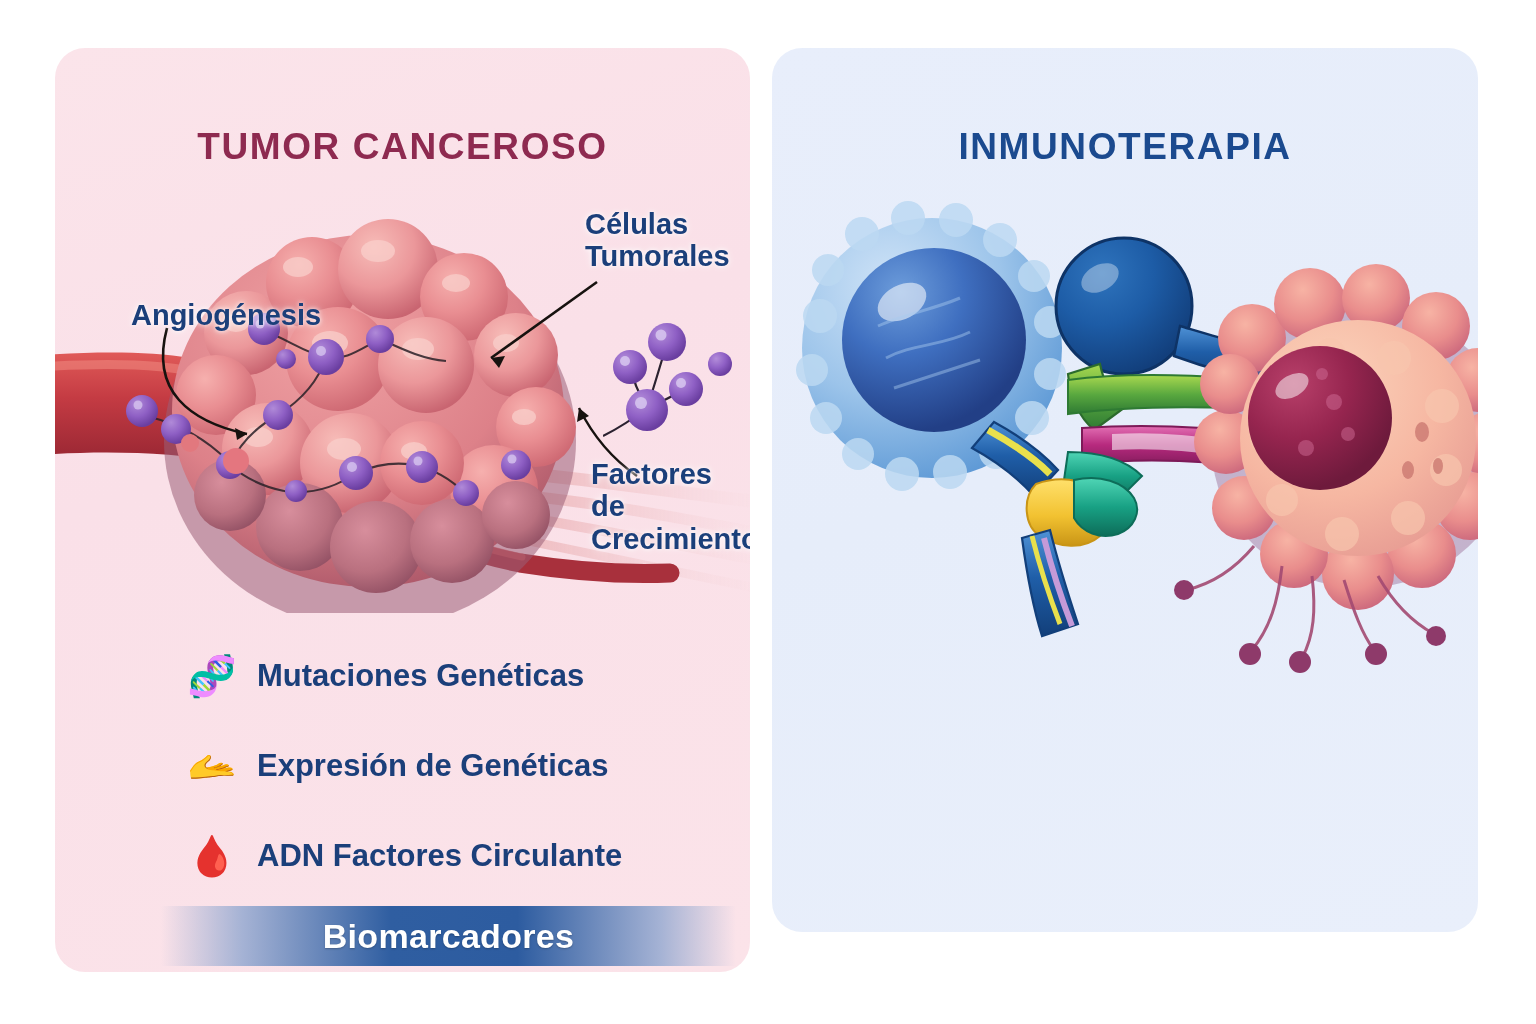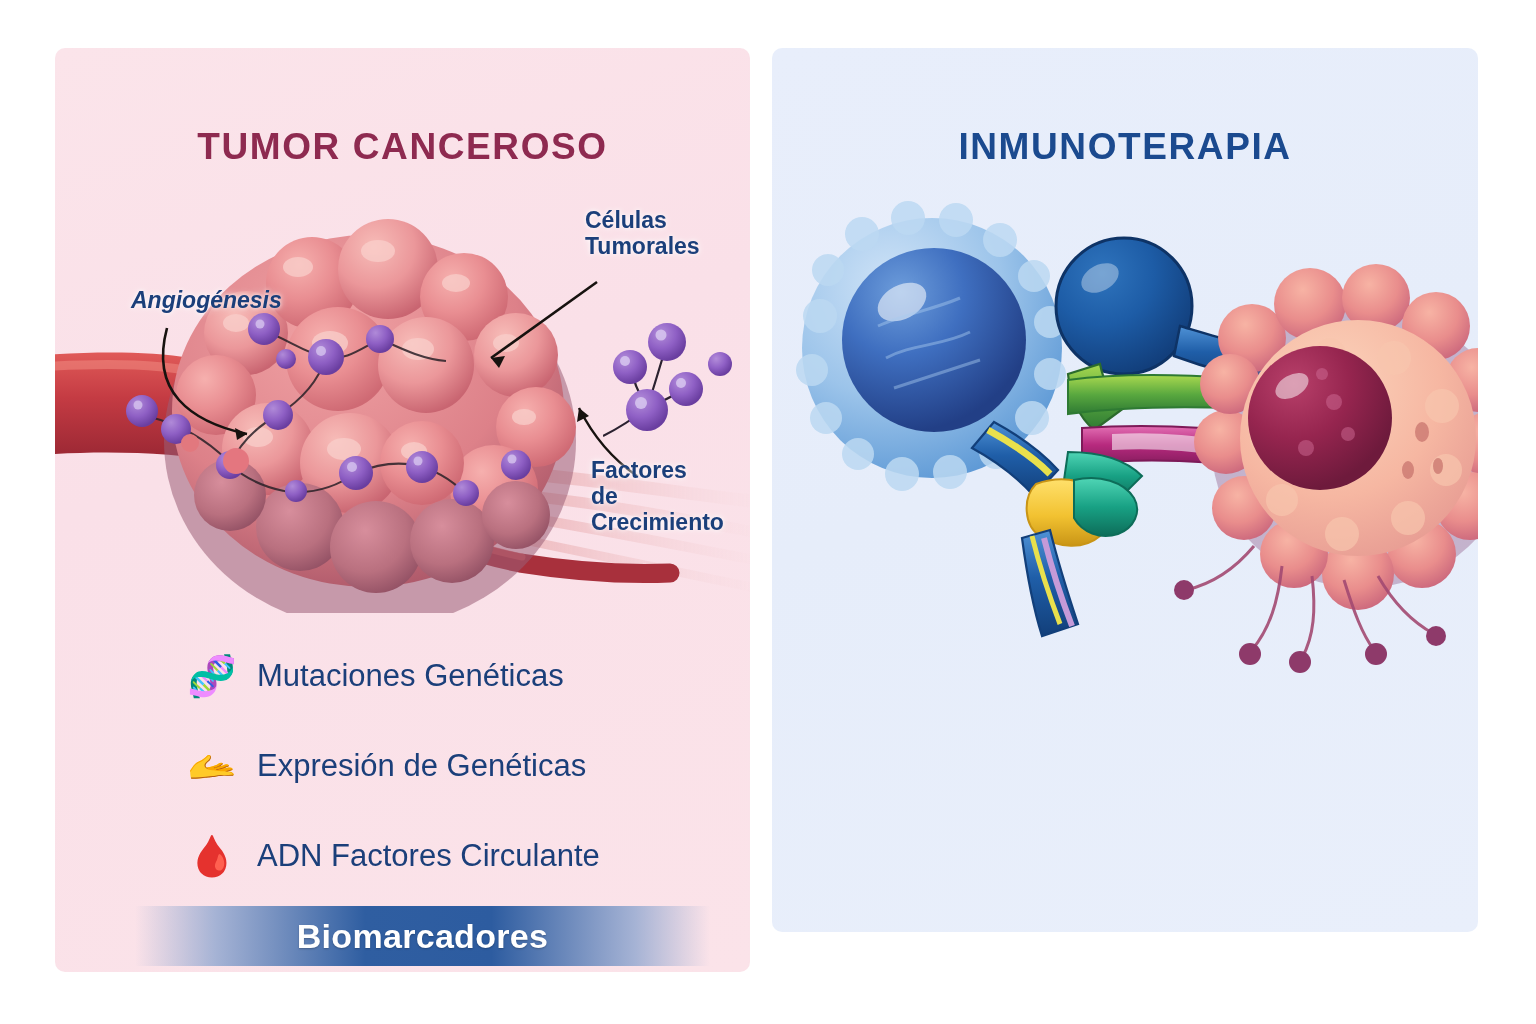--- a/index.html
+++ b/index.html
@@ -9,21 +9,21 @@
     background:#ffffff;
     font-family:"Liberation Sans", sans-serif;
     overflow:hidden;
     position:relative;
   }
   .stage{position:absolute;inset:0;}
 
   
   .panel{
     position:absolute;
-    border-radius:10px;
+    border-radius:30px;
     overflow:hidden;
   }
   #panel-left{
     left:55px; top:48px; width:695px; height:924px;
     background:linear-gradient(160deg,#fbe4ea 0%,#fae0e8 40%,#fbe3e9 100%);
   }
   #panel-right{
     left:772px; top:48px; width:706px; height:884px;
     background:linear-gradient(160deg,#e8eefb 0%,#e6edfa 45%,#e9effb 100%);
   }
@@ -35,47 +35,47 @@
     font-size:37px;
   }
   #title-left{top:78px;color:#8e2a50;}
   #title-right{top:78px;color:#1b4a8f;}
 
   
   .callout{
     position:absolute;
     color:#1b3f7a;
     font-weight:bold;
-    font-size:23px;
+    font-size:29px;
     line-height:1.12;
     text-shadow:0 0 4px rgba(255,255,255,.85),0 0 9px rgba(255,255,255,.7);
     white-space:pre-line;
   }
-  #lbl-angiogenesis{left:76px;top:240px;font-style:italic;}
+  #lbl-angiogenesis{left:76px;top:251px;}
   #lbl-celulas{left:530px;top:160px;}
   #lbl-factores{left:536px;top:410px;}
 
   
   .leader{position:absolute;pointer-events:none;}
 
   
   #bio-list{position:absolute;left:126px;top:583px;}
   .bio-row{display:flex;align-items:center;height:90px;}
   .bio-ico{
     width:62px;text-align:center;font-size:40px;line-height:1;
     flex:0 0 62px;
   }
   .bio-txt{
-    margin-left:14px;color:#1b3f7a;font-weight:normal;font-size:31px;
+    margin-left:14px;color:#1b3f7a;font-weight:bold;font-size:31px;
     white-space:nowrap;
   }
 
   
   #biomarcadores-banner{
-    position:absolute;left:80px;top:858px;width:575px;height:60px;
+    position:absolute;left:106px;top:858px;width:575px;height:60px;
     background:linear-gradient(90deg,
         rgba(231,236,247,0) 0%,
         rgba(137,163,206,.75) 14%,
         #2f5ea1 40%,
         #2d5ca0 62%,
         rgba(137,163,206,.75) 87%,
         rgba(231,236,247,0) 100%);
     display:flex;align-items:center;justify-content:center;
   }
   #biomarcadores-banner .banner-txt{

